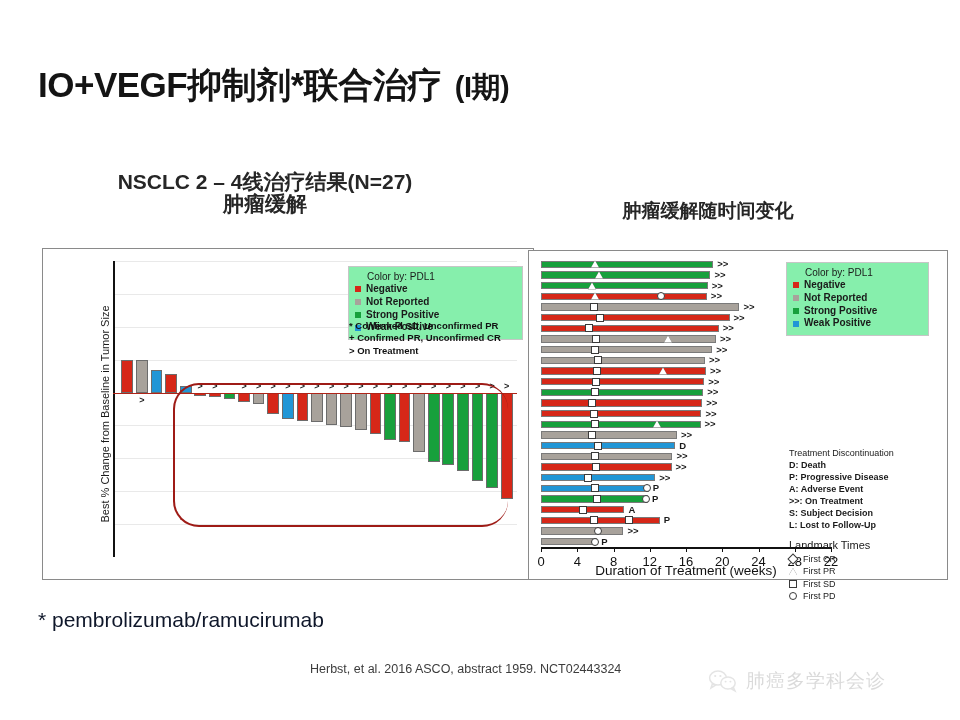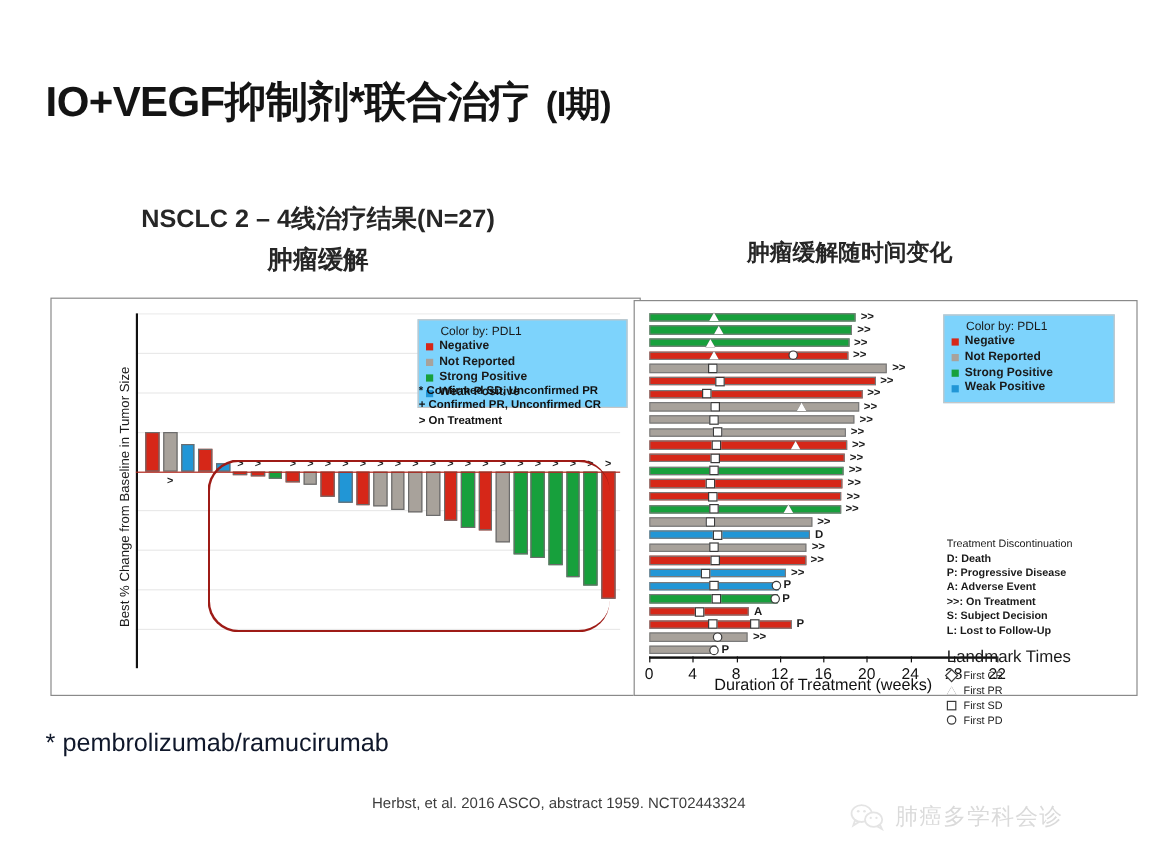--- a/index.html
+++ b/index.html
@@ -17,21 +17,21 @@
     letter-spacing:-0.5px;white-space:nowrap;
   }
   #slide-title .phase{font-size:29px;margin-left:13px;}
 
   
   .panel-head{
     position:absolute;font-weight:bold;color:#262626;
     text-align:center;white-space:nowrap;
   }
   #left-head-1{left:85px;top:168px;width:360px;font-size:21px;}
-  #left-head-2{left:85px;top:202px;width:360px;font-size:21px;}
+  #left-head-2{left:85px;top:190px;width:360px;font-size:21px;}
   #right-head{left:563px;top:198px;width:290px;font-size:19px;}
 
   
   .chart-frame{position:absolute;background:#fff;border:1px solid #8a8a8a;}
   .plot{position:absolute;overflow:hidden;}
 
   
   #waterfall-chart{left:42px;top:248px;width:490px;height:330px;}
   #wf-plot{left:70px;top:12px;width:404px;height:296px;}
   .wf-axis-label{
@@ -44,21 +44,21 @@
   .wf-zero{position:absolute;left:0;right:0;height:1.6px;background:#b02418;}
   .wf-yaxis{position:absolute;left:0;top:0;bottom:0;width:1.6px;background:#111;}
   .wf-bar{position:absolute;border:0.6px solid #6c6c6c;box-sizing:border-box;}
   .wf-mark{
     position:absolute;font-size:9px;color:#1a1a1a;font-weight:bold;
     transform:translateX(-50%);line-height:1;
   }
 
   
   .legend-box{
-    position:absolute;background:#7dd3fc;border:1px solid #c6c6c6;
+    position:absolute;background:#86efac;border:1px solid #c6c6c6;
     padding:4px 7px 5px 6px;
   }
   .legend-title{font-size:10px;color:#1a1a1a;margin-bottom:1px;padding-left:12px;}
   .legend-row{display:flex;align-items:center;gap:5px;line-height:1.28;}
   .legend-swatch{width:6px;height:6px;flex:0 0 6px;}
   .legend-text{font-size:10px;color:#1a1a1a;font-weight:bold;}
   .legend-note{font-size:9.5px;font-weight:bold;color:#111;line-height:1.3;white-space:nowrap;}
 
   #wf-legend{left:348px;top:266px;width:160px;}
   #wf-notes{position:absolute;left:349px;top:320px;}
@@ -94,21 +94,21 @@
     font-size:13px;color:#111;
   }
   #sw-xtitle{
     position:absolute;left:12px;top:312px;width:290px;text-align:center;
     font-size:13.5px;color:#111;
   }
   #sw-legend{left:786px;top:262px;width:128px;}
   #sw-disc{position:absolute;left:789px;top:447px;width:130px;}
   .disc-title{font-size:9px;color:#1a1a1a;line-height:1.34;}
   .disc-row{font-size:9px;color:#1a1a1a;line-height:1.34;white-space:nowrap;font-weight:bold;}
-  .lm-head{font-size:14px;color:#1a1a1a;margin-top:7px;line-height:1.34;}
+  .lm-head{font-size:11px;color:#1a1a1a;margin-top:7px;line-height:1.34;}
   .lm-row{display:flex;align-items:center;gap:6px;line-height:1.36;font-size:9px;color:#1a1a1a;}
   .lm-key{width:8px;display:flex;justify-content:center;flex:0 0 8px;}
 
   
   #footnote{position:absolute;left:38px;top:608px;font-size:21px;color:#0f172a;}
   #citation{position:absolute;left:310px;top:662px;font-size:12.5px;color:#3c3c3c;}
 
   
   #watermark{position:absolute;left:708px;top:668px;display:flex;align-items:center;gap:8px;opacity:.55;}
   #wm-text{font-size:19px;color:#bdbdbd;letter-spacing:1px;white-space:nowrap;}

